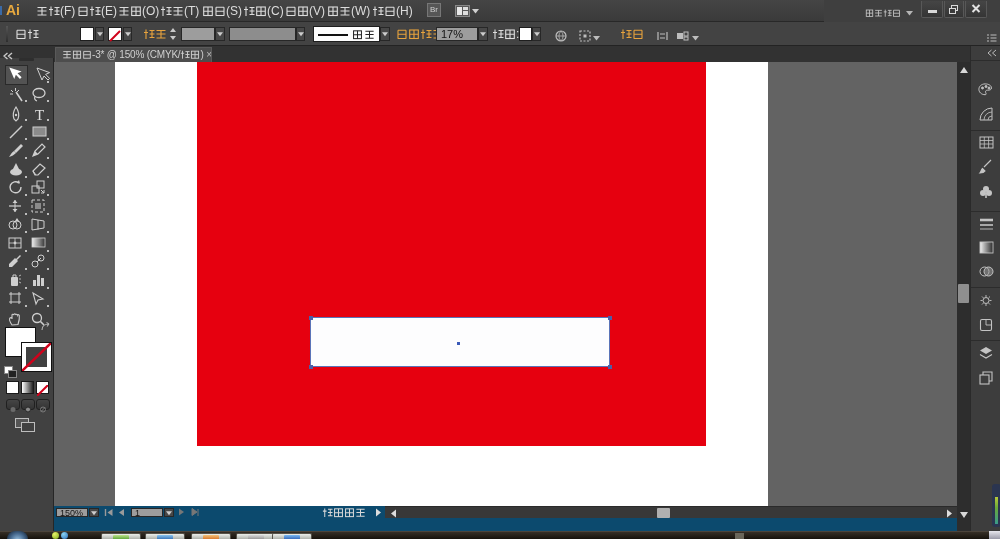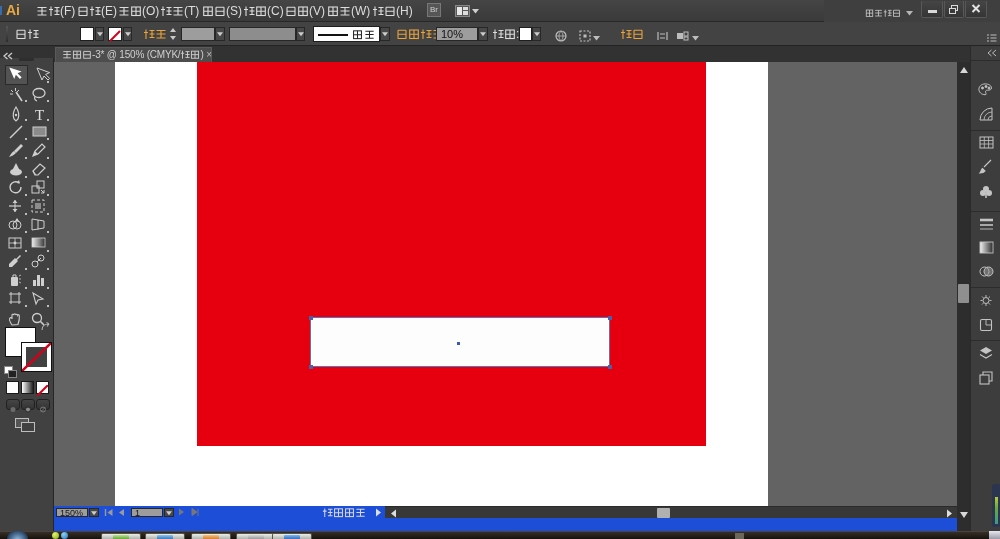--- a/index.html
+++ b/index.html
@@ -6,21 +6,21 @@
 *{box-sizing:border-box}
 .abs{position:absolute}
 .zh{display:inline-block;vertical-align:-2px}
 #titlebar{left:0;top:0;width:824px;height:22px;background:linear-gradient(#454545,#3a3a3a);border-bottom:1px solid #282828}
 #ctrlbar{left:0;top:22px;width:1000px;height:24px;background:#434343;border-bottom:1px solid #232323}
 #tabstrip{left:0;top:46px;width:970px;height:34px;background:#323232}
 #toolcol{left:0;top:46px;width:54px;height:485px;background:#414141;border-right:1px solid #262626}
 #canvas{left:54px;top:62px;width:903px;height:457px;background:#636363;overflow:hidden}
 #vsb{left:957px;top:62px;width:13px;height:469px;background:#2d2d2d}
 #dock{left:970px;top:46px;width:30px;height:485px;background:#3d3d3d;border-left:1px solid #2a2a2a}
-#statusbar{left:54px;top:506px;width:903px;height:28px;background:#1d4ed8}
+#statusbar{left:54px;top:506px;width:903px;height:28px;background:#0c4a6e}
 #taskbar{left:0;top:531px;width:1000px;height:8px;background:linear-gradient(#3a332a,#16120c)}
 .menuitem{position:absolute;top:4px;color:#dcdcdc;font-size:12px;line-height:14px;white-space:nowrap}
 .amber{color:#e8a33d}
 .lbox{position:absolute;background:#9d9d9d;border:1px solid #272727;color:#141414}
 .dbtn{position:absolute;background:#484848;border:1px solid #272727;color:#c8c8c8}
 .dbtn::after{content:"";position:absolute;left:50%;top:50%;transform:translate(-50%,-45%);width:0;height:0;border-left:3px solid transparent;border-right:3px solid transparent;border-top:4px solid #cccccc}
 .winbtn{background:linear-gradient(#454545,#353535);border:1px solid #585858;border-top:none;border-radius:0 0 2px 2px}
 .tbtn{top:2px;width:40px;height:6px;background:linear-gradient(#eceeea,#aeb2ac);border-radius:2px 2px 0 0;border:1px solid #55524a;border-bottom:none}
 .tico{margin:1px auto 0;width:16px;height:5px;border-radius:1px}
 </style></head>
@@ -166,21 +166,21 @@
   <div class="dbtn" style="left:380px;top:5px;width:10px;height:14px"></div>
   <div class="menuitem amber" style="left:396px;top:5px"><svg class="zh" width="12" height="12">
         <use href="#hz3"></use>
       </svg><svg class="zh" width="12" height="12">
         <use href="#hz2"></use>
       </svg><svg class="zh" width="12" height="12">
         <use href="#hz4"></use>
       </svg><svg class="zh" width="12" height="12">
         <use href="#hz1"></use>
       </svg></div>
-  <div class="lbox" style="left:436px;top:5px;width:42px;height:14px;font-size:11px;line-height:13px;padding-left:4px">10%</div>
+  <div class="lbox" style="left:436px;top:5px;width:42px;height:14px;font-size:11px;line-height:13px;padding-left:4px">17%</div>
   <div class="dbtn" style="left:478px;top:5px;width:10px;height:14px"></div>
   <div class="menuitem" style="left:492px;top:5px"><svg class="zh" width="12" height="12">
         <use href="#hz4"></use>
       </svg><svg class="zh" width="12" height="12">
         <use href="#hz2"></use>
       </svg>:</div>
   <div class="abs" style="left:519px;top:5px;width:13px;height:14px;background:#fff;border:1px solid #1e1e1e"></div>
   <div class="dbtn" style="left:532px;top:5px;width:9px;height:14px"></div>
   <div class="abs" style="left:555px;top:6px;width:12px;height:12px">
     <svg width="12" height="12">

